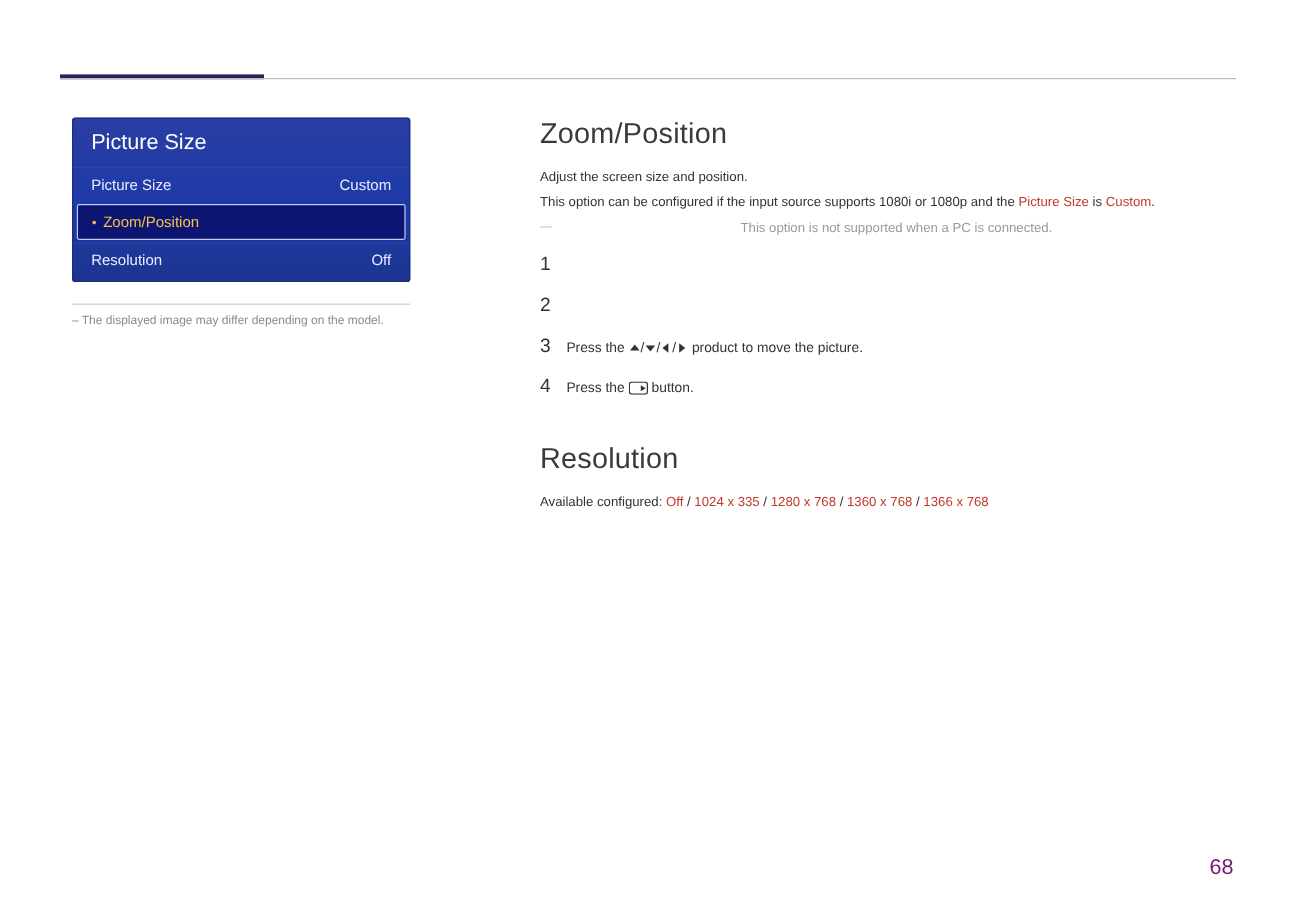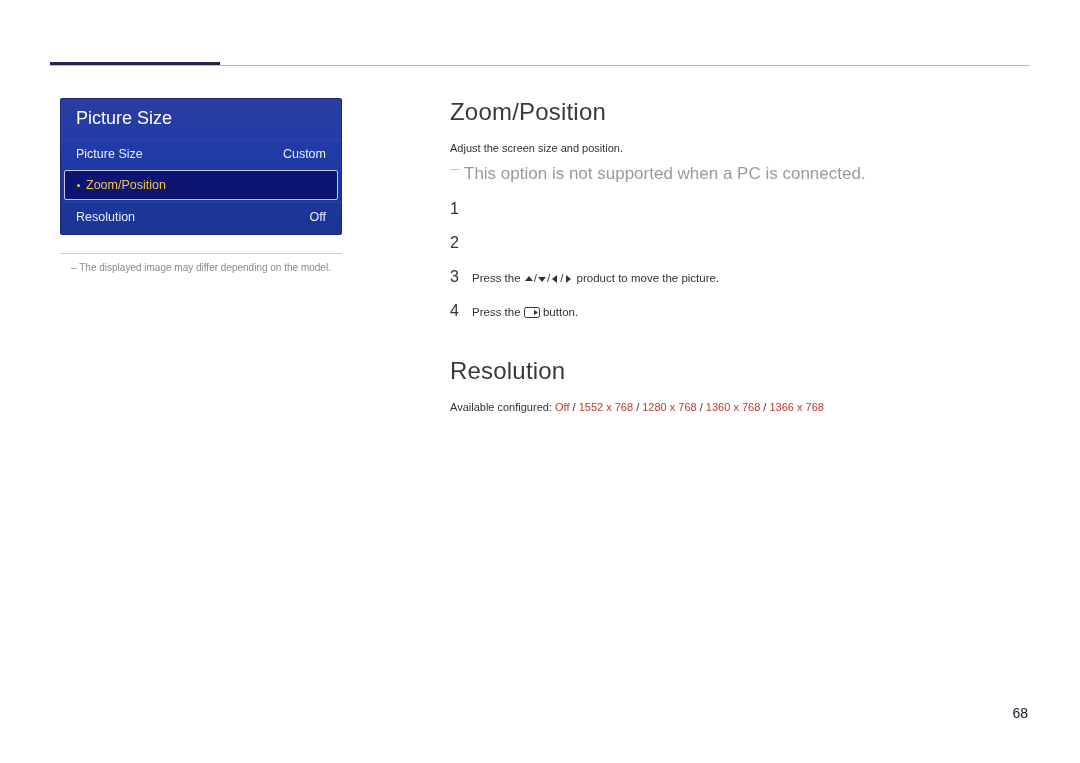--- a/index.html
+++ b/index.html
@@ -65,21 +65,20 @@
   .menu-row .dot {
     width: 3px; height: 3px; background: #f2c24a; border-radius: 50%;
     display: inline-block; margin-right: 6px; vertical-align: middle;
   }
   .disclaimer {
     margin-top: 18px;
     border-top: 1px solid #ccc;
     padding-top: 8px;
     color: #8a8a8a;
     font-size: 10px;
-    text-align: center;
   }
   .right-col {
     position: absolute;
     top: 98px;
     left: 450px;
     right: 50px;
   }
   h2.section {
     color: #3a3a3a;
     font-size: 24px;
@@ -88,25 +87,26 @@
     margin-bottom: 14px;
   }
   .para {
     font-size: 11px;
     color: #333;
     line-height: 1.55;
     margin-bottom: 4px;
   }
   .hl { color: #c0392b; }
   .note {
-    font-size: 17px;
+    font-size: 11px;
     color: #9a9a9a;
     margin: 3px 0 3px 14px;
     position: relative;
     line-height: 1.5;
+    text-align: center;
   }
   .note::before {
     content: "—";
     position: absolute;
     left: -14px;
     top: 0;
     color: #b7b7b7;
     font-size: 10px;
   }
   .note .hl2 { color: #cf6f5e; }
@@ -131,23 +131,23 @@
   }
   .iconbox {
     display: inline-block;
     vertical-align: middle;
   }
   .iconbox svg { display: block; }
   .resolution-block { margin-top: 34px; }
   .page-num {
     position: absolute;
     right: 52px;
-    bottom: 42px;
-    color: #0f172a;
-    font-size: 14px;
+    bottom: 30px;
+    color: #701a75;
+    font-size: 18px;
   }
 </style>
 </head>
 <body>
 
 <div class="top-accent"></div>
 <div class="top-rule"></div>
 
 <div class="left-col">
   <div class="menu-card">
@@ -172,20 +172,23 @@
   </div>
   <div class="disclaimer">–  The displayed image may differ depending on the model.</div>
 </div>
 
 <div class="right-col">
 
   <h2 class="section">Zoom/Position</h2>
 
   <p class="para">Adjust the screen size and position.</p>
 
+  <p class="para">
+    <span>This option can be configured if the input source supports 1080i or 1080p and the </span><span class="hl">Picture Size</span><span> is </span><span class="hl">Custom</span><span>.</span>
+  </p>
 
   <p class="note">This option is not supported when a PC is connected.</p>
 
   <ol class="steps">
     <li>
       <span class="num">1</span>
     </li>
     <li>
       <span class="num">2</span>
     </li>
@@ -211,19 +214,19 @@
               <polygon points="10,3 10,8 14,5.5" fill="#333"></polygon>
             </svg></span><span> button.</span>
       </span>
     </li>
   </ol>
 
 
   <div class="resolution-block">
     <h2 class="section">Resolution</h2>
     <p class="para" style="margin-top:6px;">
-      <span>Available configured: </span><span class="hl">Off</span><span> / </span><span class="hl">1552 x 768</span><span> / </span><span class="hl">1280 x 768</span><span> / </span><span class="hl">1360 x 768</span><span> / </span><span class="hl">1366 x 768</span>
+      <span>Available configured: </span><span class="hl">Off</span><span> / </span><span class="hl">1024 x 335</span><span> / </span><span class="hl">1280 x 768</span><span> / </span><span class="hl">1360 x 768</span><span> / </span><span class="hl">1366 x 768</span>
     </p>
   </div>
 
 </div>
 
 <div class="page-num">68</div>
 
 </body></html>

